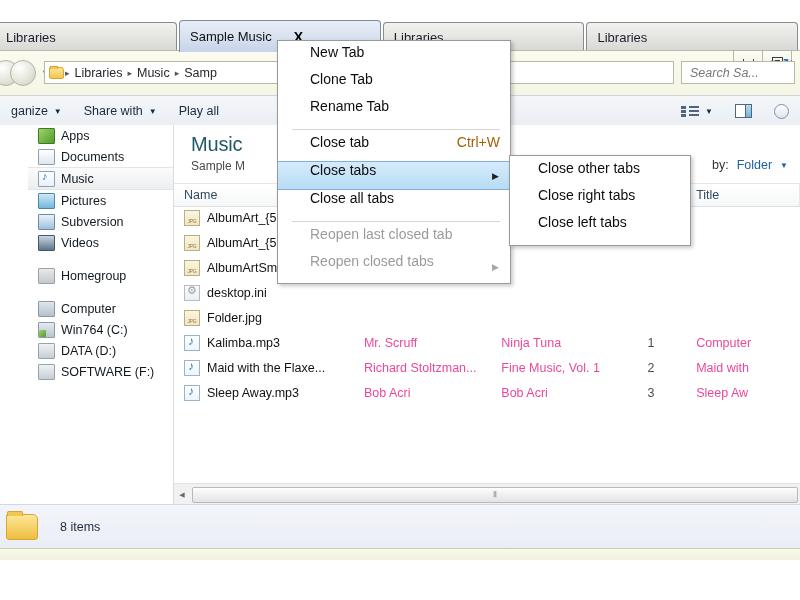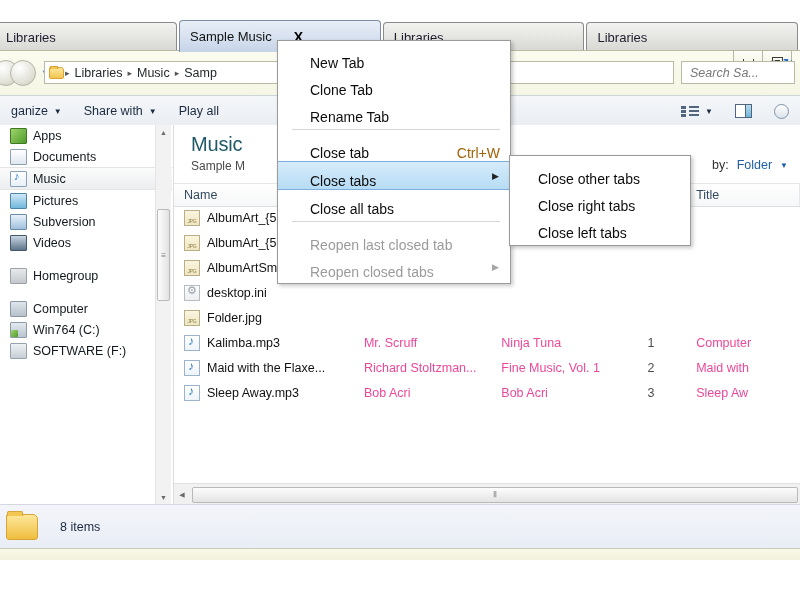--- a/index.html
+++ b/index.html
@@ -231,20 +231,21 @@
   
   .content {
     position: absolute;
     left: 0; top: 74px; width: 800px; bottom: 44px;
     background: #ffffff;
   }
   .navpane {
     position: absolute; left: 0; top: 0; width: 172px; bottom: 0;
     background: #ffffff;
     overflow: hidden;
+    padding-left: 28px;
   }
   .navrow {
     height: 21px;
     display: flex; align-items: center;
     padding-left: 10px;
     font-size: 12.5px;
     color: #11191f;
     white-space: nowrap;
     cursor: pointer;
   }
@@ -443,21 +444,21 @@
     position: absolute;
     left: 277px; top: 40px; width: 232px;
     background: #ffffff;
     border: 1px solid #9a9a9a;
     box-shadow: 2px 2px 4px rgba(0,0,0,0.22);
     padding: 3px 0;
     z-index: 100;
   }
   .mi {
     height: 27px;
-    display: flex; align-items: flex-end;
+    display: flex; align-items: flex-start;
     padding: 0 10px 0 32px;
     font-size: 14px;
     color: #0d0d0d;
     cursor: pointer;
     position: relative;
   }
   .mi.disabled { color: #9b9b9b; cursor: default; }
   .mi.hl {
     background: linear-gradient(to bottom,#d6ebfb,#b6dcf5);
     border-top: 1px solid #7daedd;
@@ -617,20 +618,24 @@
             <div class="navrow">
               <span class="nicon ic-comp"></span>
               <span>Computer</span>
             </div>
             <div class="navrow">
               <span class="nicon ic-drvc"></span>
               <span>Win764 (C:)</span>
             </div>
             <div class="navrow">
               <span class="nicon ic-drv"></span>
+              <span>DATA (D:)</span>
+            </div>
+            <div class="navrow">
+              <span class="nicon ic-drv"></span>
               <span>SOFTWARE (F:)</span>
             </div>
           </div>
         <div class="navscroll">
           <div class="nsArrow">▲</div>
           <div class="nsThumb">≡</div>
           <div class="nsArrow bot">▼</div>
         </div>
       </div>
 

